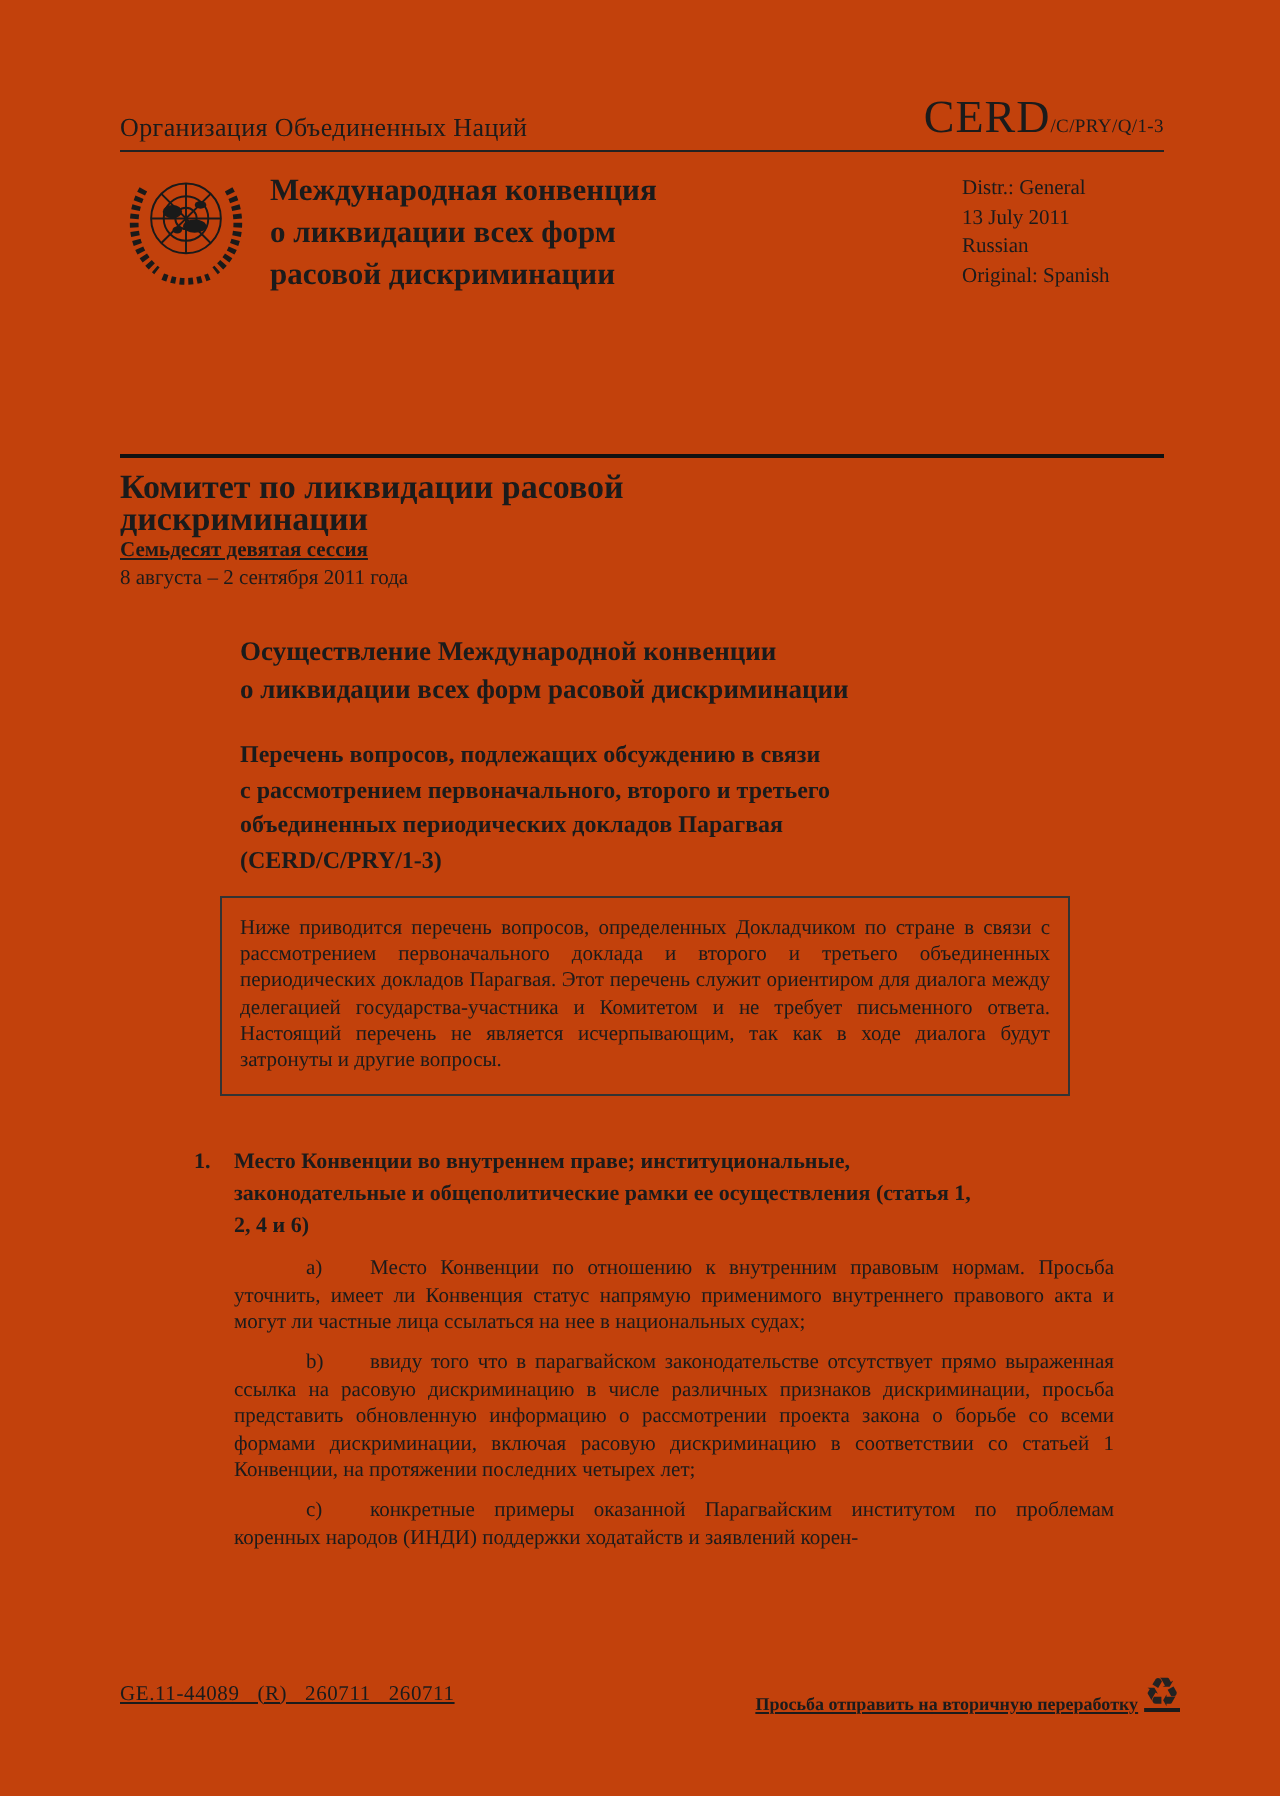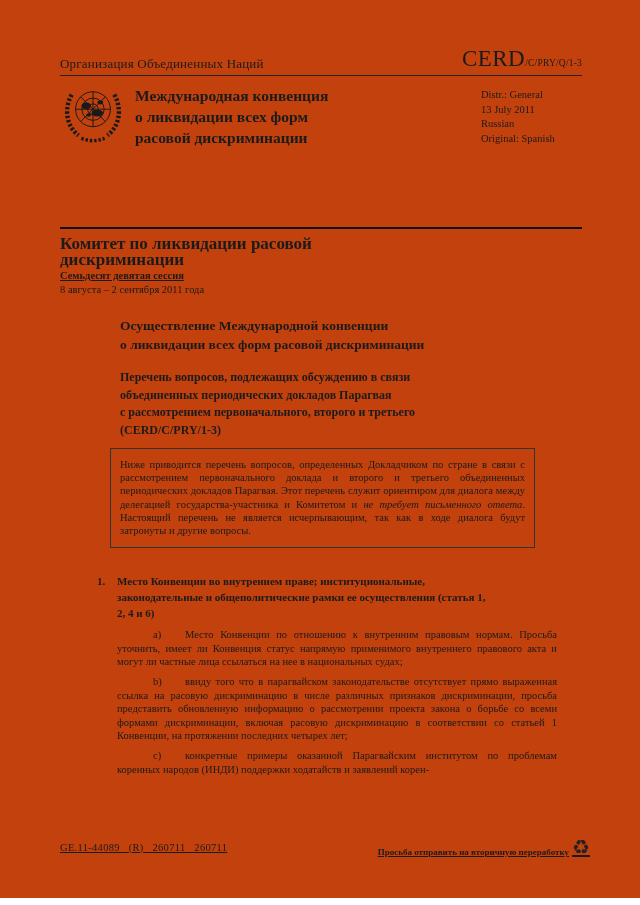--- a/index.html
+++ b/index.html
@@ -40,21 +40,21 @@
   
   .main-title { margin:19px 85px 0 120px; font-weight:bold; font-size:13.5px; line-height:19px; }
   .subtitle  { margin:15px 85px 0 120px; font-weight:bold; font-size:12px; line-height:17.5px; }
 
   
   .box {
     margin:9px 0 0 110px; width:405px;
     border:1px solid #333; padding:9px 9px 10px 9px;
     font-size:10.5px; line-height:13.2px; text-align:justify;
   }
-  .box .it { font-style:italic; }
+  .box .it { }
 
   
   .section-head { margin:25px 85px 0 97px; display:flex; }
   .section-number { width:20px; flex:none; font-weight:bold; font-size:11px; line-height:16px; }
   .section-heading { font-weight:bold; font-size:11px; line-height:16px; }
 
   .item {
     margin:7px 83px 0 117px;
     font-size:10.5px; line-height:13.4px; text-align:justify;
     text-indent:36px;
@@ -127,22 +127,22 @@
     <div class="committee-dates">8 августа – 2 сентября 2011 года</div>
   </div>
 
   <div class="main-title">
     <div>Осуществление Международной конвенции</div>
     <div>о ликвидации всех форм расовой дискриминации</div>
   </div>
 
   <div class="subtitle">
     <div>Перечень вопросов, подлежащих обсуждению в связи</div>
+    <div>с рассмотрением первоначального, второго и третьего</div>
     <div>объединенных периодических докладов Парагвая</div>
-    <div>с рассмотрением первоначального, второго и третьего</div>
     <div>(CERD/C/PRY/1-3)</div>
   </div>
 
   <div class="box"><span>Ниже приводится перечень вопросов, определенных Докладчиком по стране в связи с рассмотрением первоначального доклада и второго и третьего объединенных периодических докладов Парагвая. Этот перечень служит ориентиром для диалога между делегацией государства-участника и Комитетом и </span><span class="it">не требует письменного ответа</span><span>. Настоящий перечень не является исчерпывающим, так как в ходе диалога будут затронуты и другие вопросы.</span></div>
 
   <div class="section-head">
     <div class="section-number">1.</div>
     <div class="section-heading">
       <div>Место Конвенции во внутреннем праве; институциональные,</div>
       <div>законодательные и общеполитические рамки ее осуществления (статья 1,</div>

